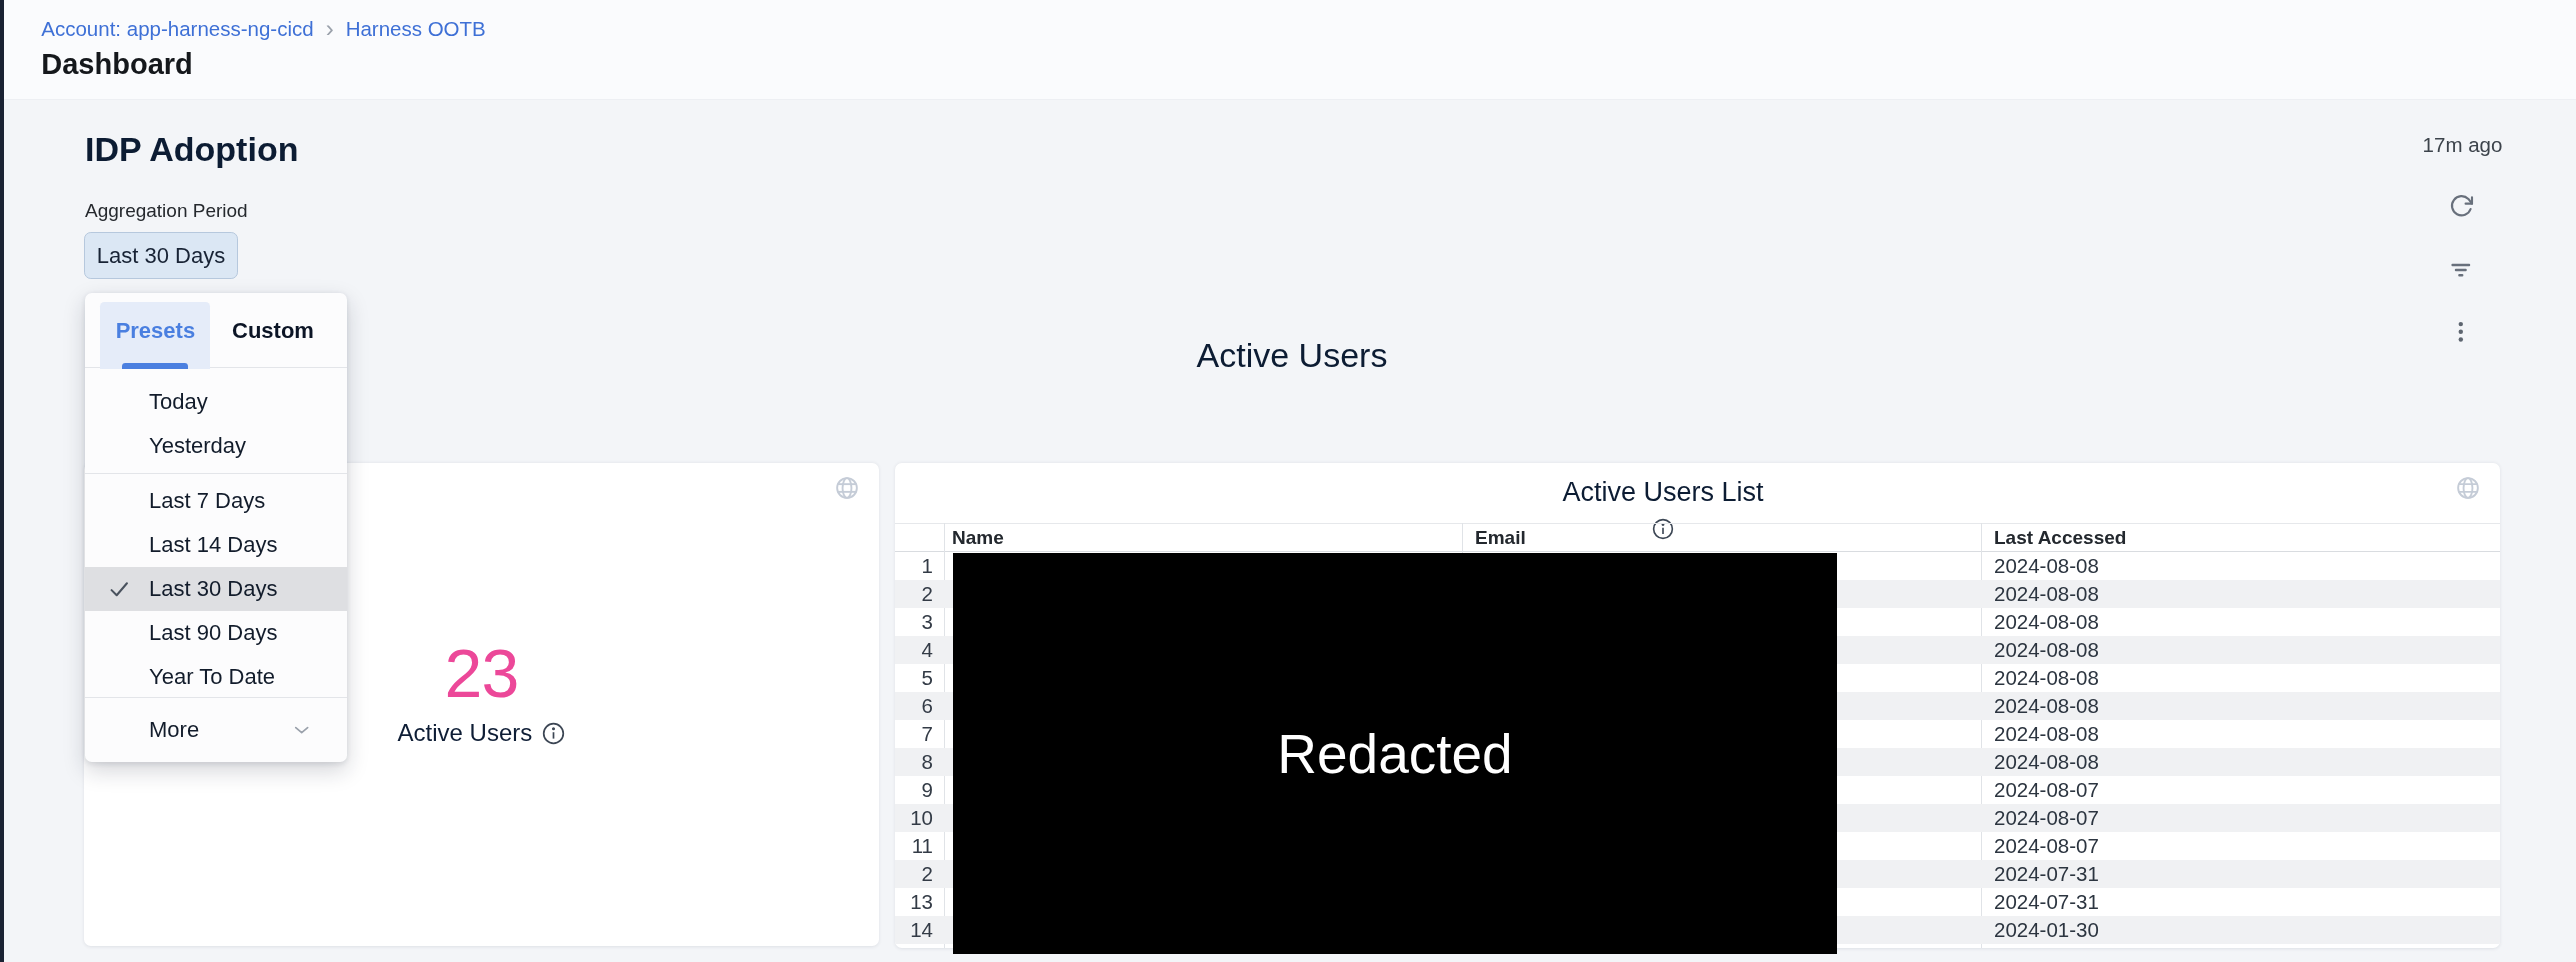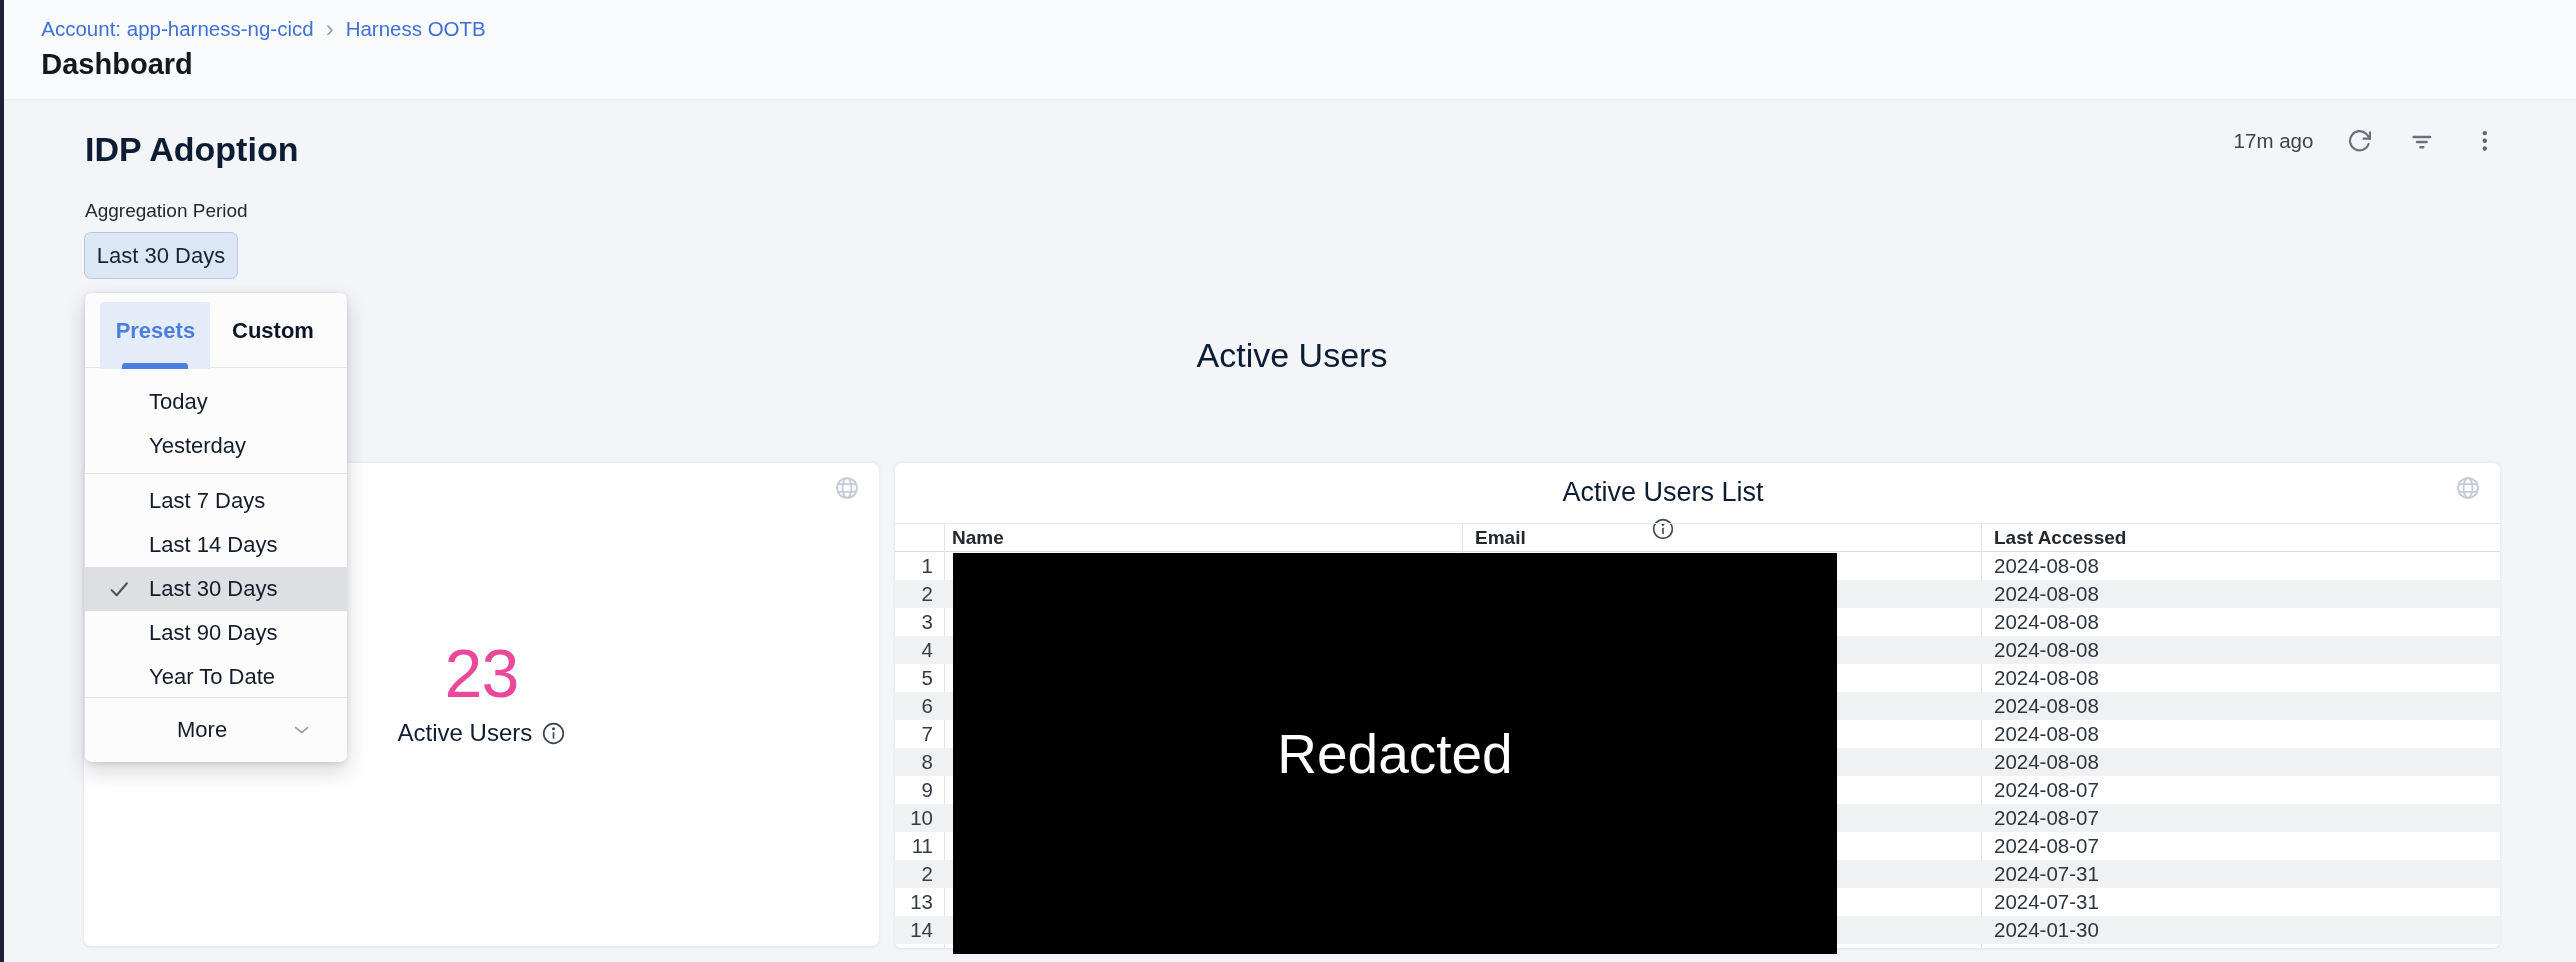--- a/index.html
+++ b/index.html
@@ -14,21 +14,21 @@
 
   
   .top-header { position:absolute; left:4.3px; top:0; right:0; height:100px; background:#fafbfd; border-bottom:0.9px solid #edeff3; }
   .breadcrumb { position:absolute; left:37px; top:17px; display:flex; align-items:center; gap:12px; font-size:20.5px; }
   .crumb-link { color:#3e70d6; cursor:pointer; }
   .crumb-sep { color:#9aa1ab; font-size:24px; line-height:20.5px; }
   .page-title { position:absolute; left:37px; top:48px; font-size:29px; font-weight:700; color:#15181c; }
 
   
   .dash-title { position:absolute; left:85px; top:130px; font-size:34px; font-weight:600; color:#0c1c33; }
-  .toolbar { position:absolute; top:126px; right:77px; display:flex; align-items:center; gap:34px; }
+  .toolbar { position:absolute; top:133px; right:77px; display:flex; align-items:center; gap:34px;flex-direction:column; }
   .updated { font-size:20.5px; color:#3c434b; margin-right:-3.4px; }
   .icon-btn { width:29px; height:29px; display:flex; align-items:center; justify-content:center; cursor:pointer; }
 
   
   .agg-label { position:absolute; left:85px; top:200px; font-size:19px; color:#25292e; }
   .agg-button {
     position:absolute; left:84px; top:232px; width:154px; height:47px;
     background:#dbe7f4; border:0.9px solid #b6c8dd; border-radius:6.8px;
     display:flex; align-items:center; justify-content:center;
     font-size:22px; color:#182335; cursor:pointer;
@@ -50,21 +50,21 @@
   .dd-item { position:relative; height:44px; display:flex; align-items:center; font-size:22px; color:#121c2b; cursor:pointer; }
   .dd-item .dd-label { margin-left:64px; }
   .dd-item.selected { background:#dedfe2; }
   .dd-item .check { position:absolute; left:24px; top:12px; width:20.5px; height:20.5px; }
   .dd-divider { height:0.9px; background:#e3e5e9; margin:5.1px 0; }
   .dd-more {
     position:absolute; left:0; bottom:0; width:100%; height:65px;
     border-top:0.9px solid #e3e5e9; display:flex; align-items:center;
     font-size:22px; color:#121c2b; cursor:pointer; border-radius:0 0 6.8px 6.8px;
   }
-  .dd-more .dd-label { margin-left:92px; }
+  .dd-more .dd-label { margin-left:64px; }
   .dd-more .chev { position:absolute; right:38px; top:26.5px; }
 
   
   .section-title {
     position:absolute; left:84px; top:336px; width:2416px; text-align:center;
     font-size:34px; font-weight:500; color:#0c1c33;
   }
 
   
   .card { position:absolute; background:#ffffff; border-radius:6.8px; box-shadow:0 0.9px 3.4px rgba(40,50,70,.10); }

